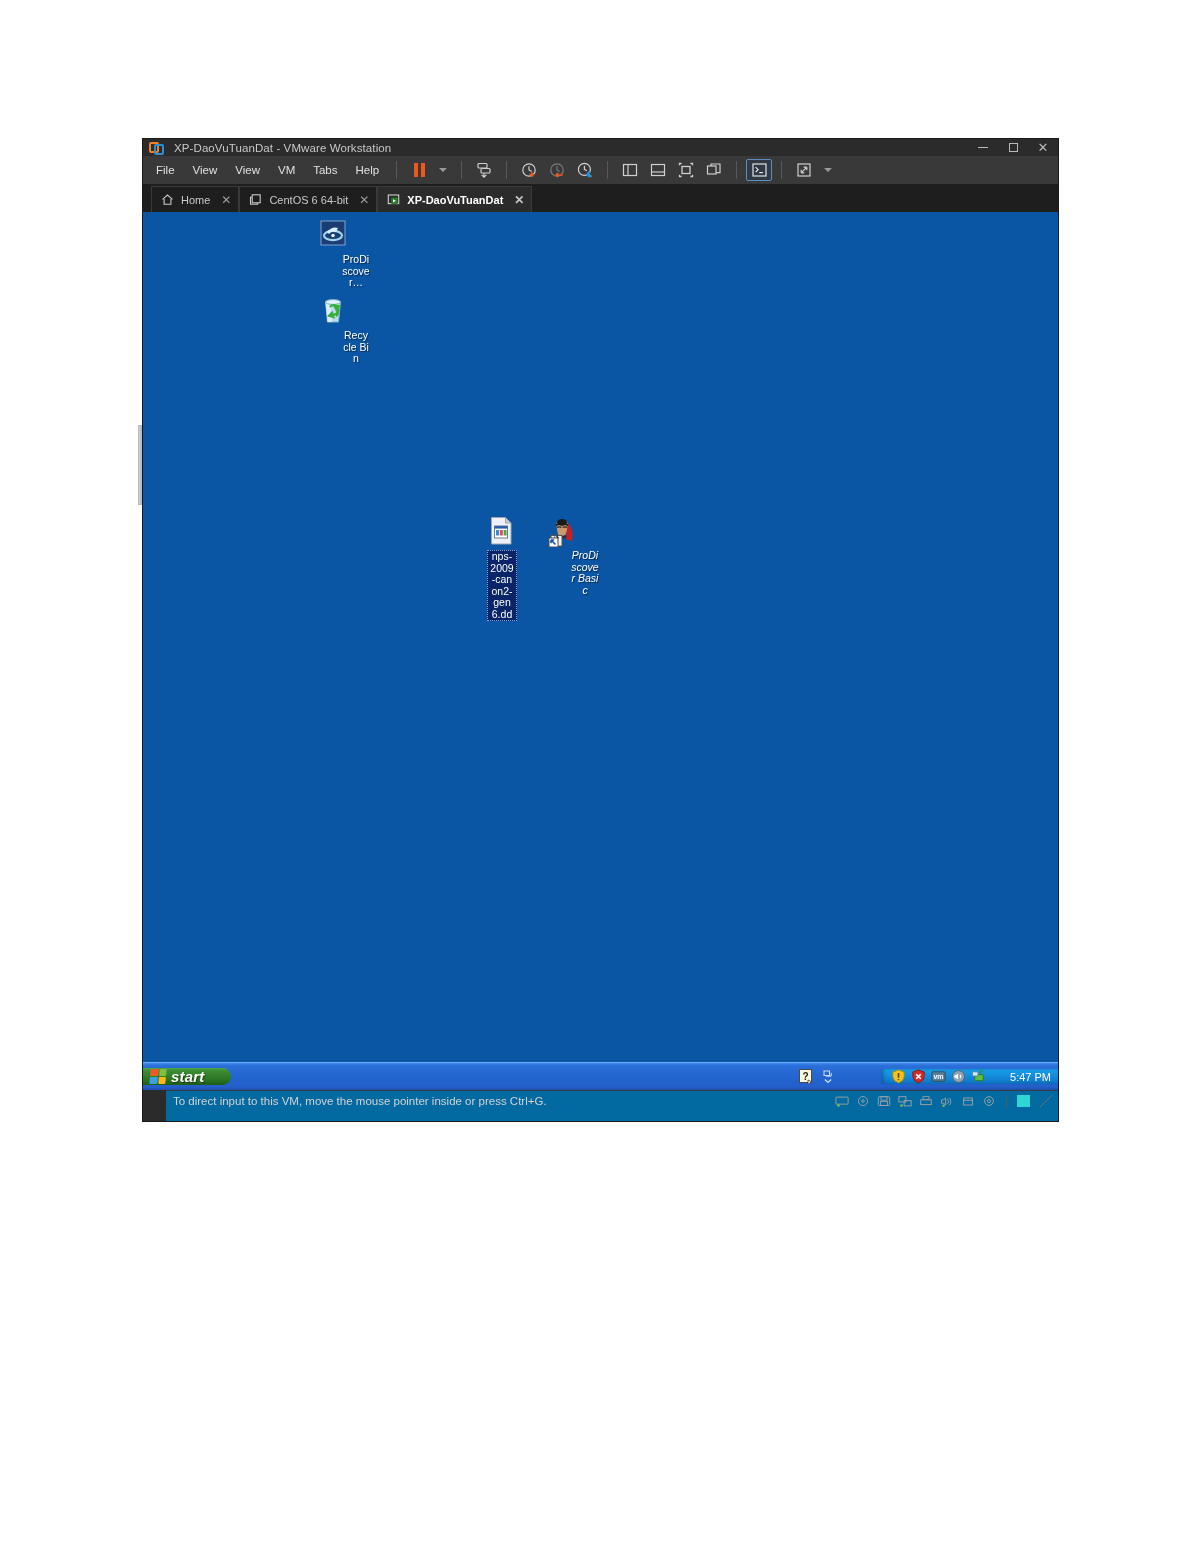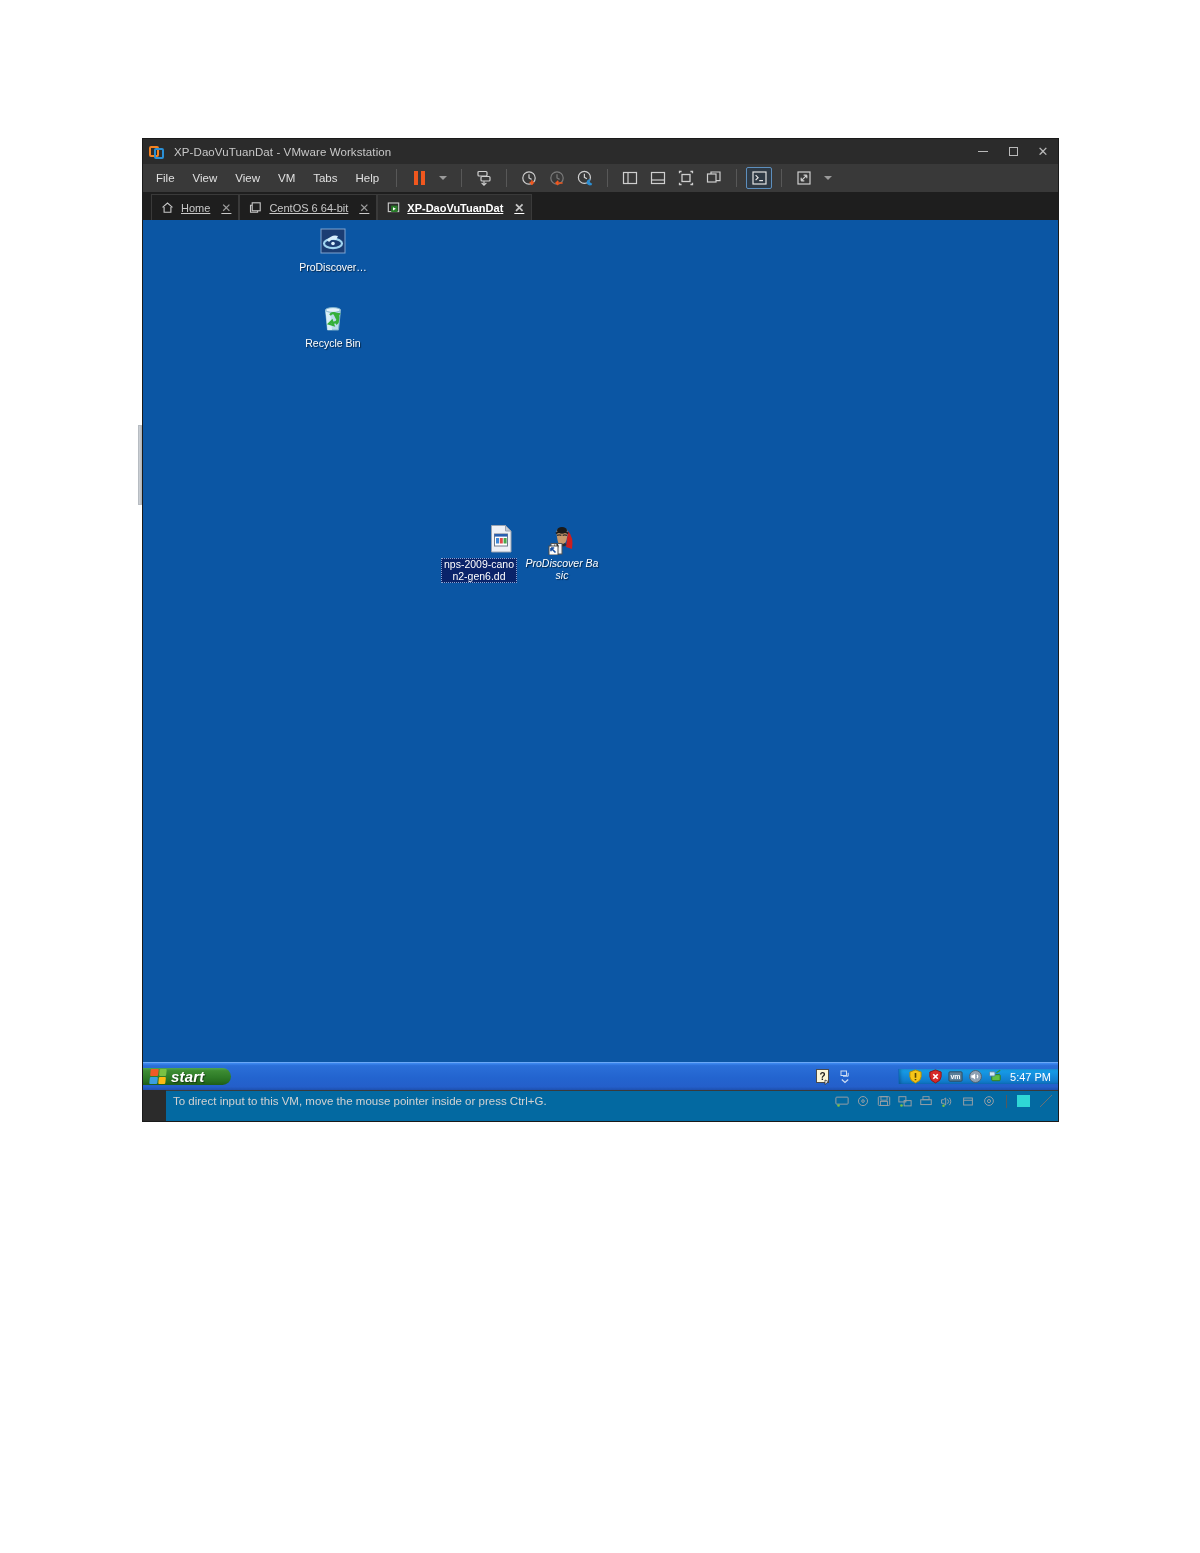--- a/index.html
+++ b/index.html
@@ -40,21 +40,21 @@
     position: absolute;
     left: 143px;
     top: 228px;
     width: 5px;
     height: 893px;
     background: #3d4348;
   }
 
   
   #title-bar {
-    height: 25px;
+    height: 17px;
     background: #2b2b2b;
     display: flex;
     align-items: center;
     flex: none;
     padding-left: 6px;
   }
   #app-logo {
     width: 16px; height: 16px;
     position: relative;
     flex: none;
@@ -160,21 +160,20 @@
     padding: 0 7px 0 9px;
     background: #1e1e1e;
     border-left: 1px solid #3a3a3a;
     border-right: 1px solid #3a3a3a;
     border-top: 1px solid #3a3a3a;
     color: #c9c9c9;
     font-size: 11px;
     white-space: nowrap;
     gap: 7px;
     box-sizing: border-box;
-    text-decoration: underline;
   }
   .vm-tab.active {
     background: #2b2b2b;
     color: #ffffff;
     font-weight: bold;
   }
   .vm-tab .tclose {
     color: #9d9d9d;
     font-size: 12px;
     margin-left: 4px;
@@ -203,20 +202,21 @@
     position: relative;
     margin-bottom: 3px;
   }
   .desk-icon .lbl {
     color: #ffffff;
     font-size: 10.5px;
     line-height: 11.5px;
     text-shadow: 1px 1px 1px rgba(0,0,0,.55);
     word-break: break-all;
     padding: 0 1px;
+    margin-left: 46px;
   }
   .desk-icon.selected .lbl {
     background: #0a246a;
     border: 1px dotted #8aa4d4;
     text-shadow: none;
   }
 
   
   #xp-taskbar {
     position: absolute;
@@ -277,21 +277,21 @@
     align-items: center;
     gap: 5px;
     padding: 0 7px 0 9px;
     background: linear-gradient(to bottom, #1b9ae8 0%, #169ce6 12%, #1387d8 55%, #0f74c4 100%);
     border-left: 1px solid #1565c0;
     box-shadow: inset 2px 0 3px rgba(0,0,0,.22);
   }
   #tray-time {
     color: #ffffff;
     font-size: 11px;
-    margin-left: 2px;
+    margin-left: 19px;
     white-space: nowrap;
   }
   .tray-ic { width: 15px; height: 15px; flex: none; position: relative; }
 
   
   #status-bar {
     height: 20px;
     background: #0369a1;
     display: flex;
     align-items: center;

